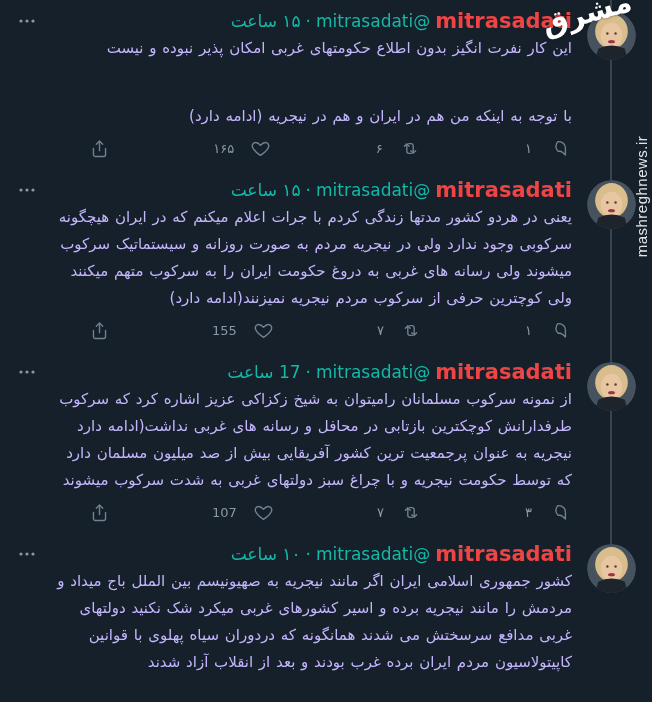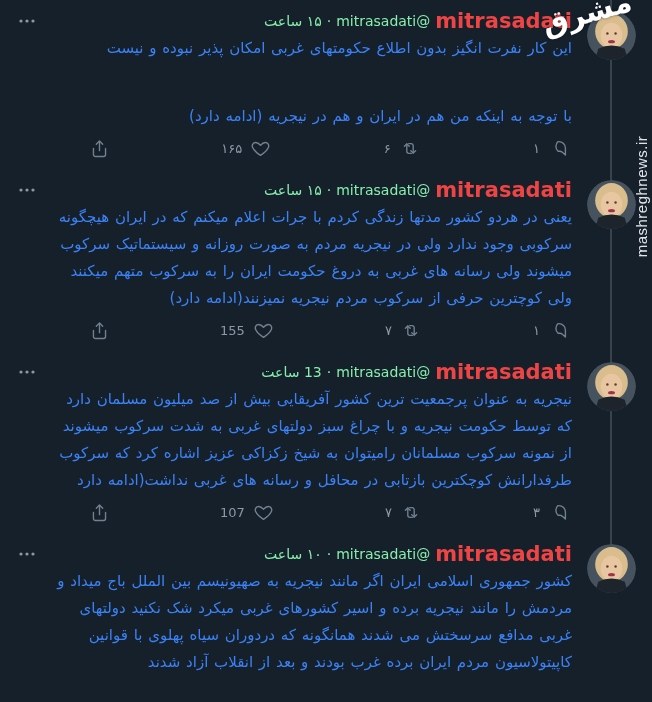--- a/index.html
+++ b/index.html
@@ -25,37 +25,37 @@
   .thread-line { width:2px; background:#38444d; }
   .thread-line.top { height:11px; }
   .thread-line.bottom { flex:1; }
   .avatar {
     width:49px; height:49px; border-radius:50%;
     overflow:hidden; flex:0 0 49px; display:block;
   }
   .content { flex:1; min-width:0; padding-top:10px; padding-right:10px; }
   .header { display:flex; align-items:center; column-gap:5px; height:21px; }
   .name  { color:#ef4444; font-weight:700; font-size:21px; }
-  .meta  { color:#86efac; font-size:14px; }
+  .meta  { color:#14b8a6; font-size:17px; }
   .spacer { flex:1; }
   .more-btn { color:#8b98a5; display:flex; align-items:center; padding:2px; cursor:pointer; }
   .body-text { padding-left:36px; margin-top:4px; }
   .body-text p {
-    margin:0; color:#3b82f6; font-size:15px; line-height:27px;
+    margin:0; color:#c4b5fd; font-size:15px; line-height:27px;
     text-align:right; word-spacing:1px;
   }
   .spaced p { margin-bottom:21px; }
   .spaced p:last-child { margin-bottom:0;margin-top:41px; }
   
   .actions {
     display:flex; justify-content:space-between;
     width:482px; max-width:95%;
     padding:9px 4px 11px 0; color:#71818e;
   }
-  .action { display:flex; align-items:center; column-gap:9px; cursor:pointer; }
+  .action { display:flex; align-items:center; column-gap:17px; cursor:pointer; }
   .action .count { font-size:13px; color:#8b98a5; min-width:8px; }
   .action svg, .more-btn svg { display:block; }
   
   .brand-logo {
     position:absolute; top:-4px; right:20px; z-index:5;
     color:#ffffff; font-size:29px; font-weight:700;
     transform:rotate(-16deg);
     text-shadow:0 0 3px rgba(0,0,0,.45);
     font-family:"DejaVu Sans", sans-serif;
     pointer-events:none;
@@ -245,33 +245,33 @@
           </g>
         </svg>
       </span>
       <div class="thread-line bottom"></div>
     </div>
     <div class="content">
       <div class="header">
         <span class="name">mitrasadati</span>
         <span class="meta">@mitrasadati</span>
         <span class="meta">·</span>
-        <span class="meta">13 ساعت</span>
+        <span class="meta">17 ساعت</span>
         <span class="spacer"></span>
         <span class="more-btn">
           <svg width="18" height="18" viewBox="0 0 18 18" fill="currentColor">
             <circle cx="3" cy="9" r="1.6"></circle>
               <circle cx="9" cy="9" r="1.6"></circle>
               <circle cx="15" cy="9" r="1.6"></circle>
           </svg>
         </span>
       </div>
       <div class="body-text">
+        <p>از نمونه سرکوب مسلمانان رامیتوان به شیخ زکزاکی عزیز اشاره کرد که سرکوب طرفدارانش کوچکترین بازتابی در محافل و رسانه های غربی نداشت(ادامه دارد</p>
         <p>نیجریه به عنوان پرجمعیت ترین کشور آفریقایی بیش از صد میلیون مسلمان دارد که توسط حکومت نیجریه و با چراغ سبز دولتهای غربی به شدت سرکوب میشوند</p>
-        <p>از نمونه سرکوب مسلمانان رامیتوان به شیخ زکزاکی عزیز اشاره کرد که سرکوب طرفدارانش کوچکترین بازتابی در محافل و رسانه های غربی نداشت(ادامه دارد</p>
       </div>
       <div class="actions">
         <span class="action">
           <svg width="19" height="19" viewBox="0 0 22 22" fill="none" stroke="currentColor" stroke-width="1.6" stroke-linecap="round" stroke-linejoin="round">
             <path d="M11.5 3h-1a7.5 7.5 0 0 0-7.5 7.5v8l3.2-2.9a5.5 5.5 0 0 1 3.7-1.4h1.6a7.5 7.5 0 0 0 0-11.2z" transform="scale(-1,1) translate(-22,0)"></path>
           </svg>
           <span class="count">۳</span>
         </span>
         <span class="action">
           <svg width="20" height="19" viewBox="0 0 22 22" fill="none" stroke="currentColor" stroke-width="1.6" stroke-linecap="round" stroke-linejoin="round">

